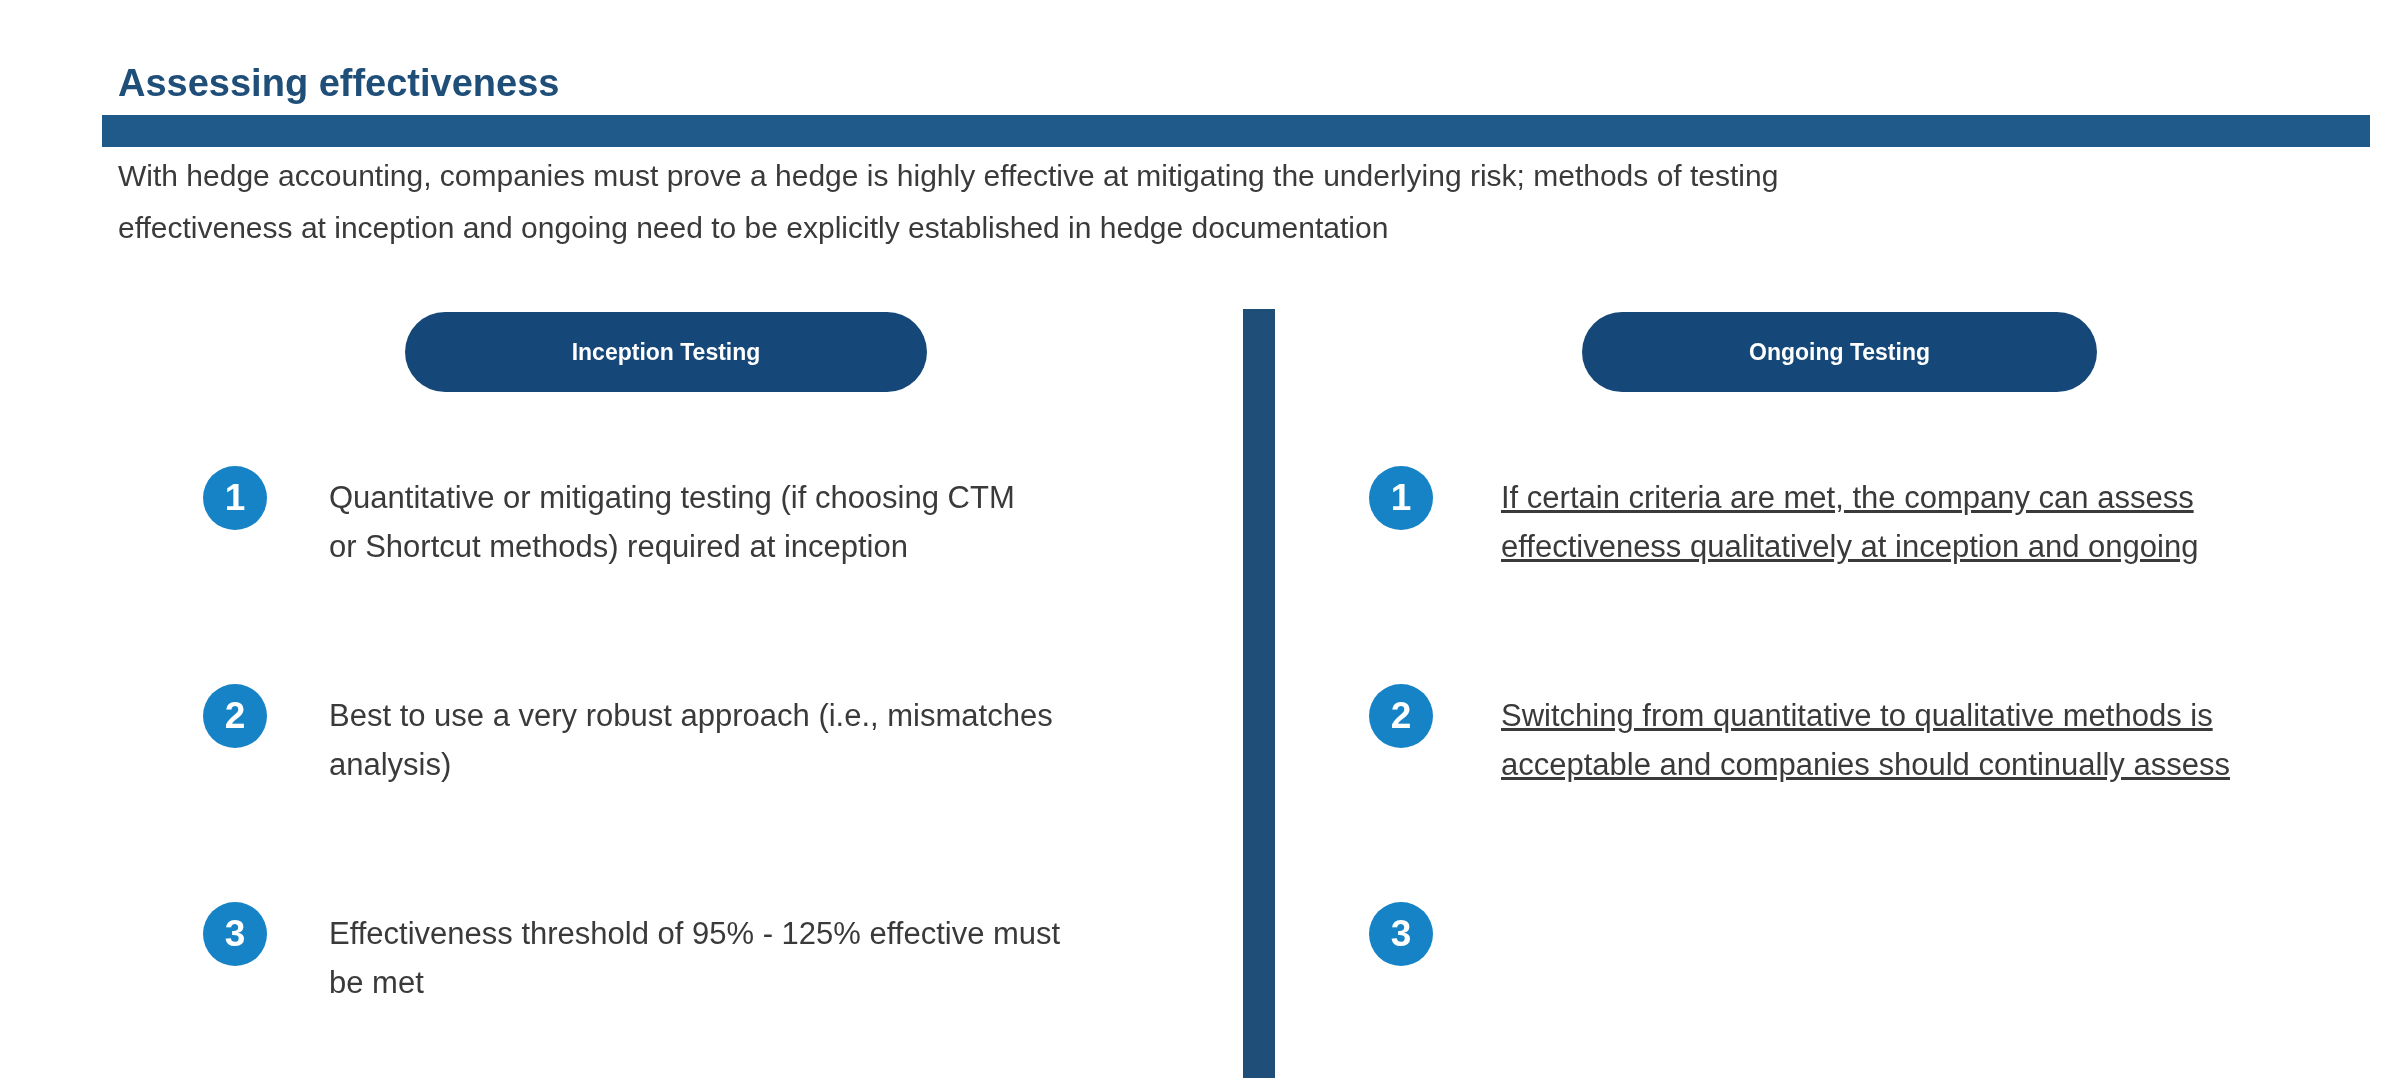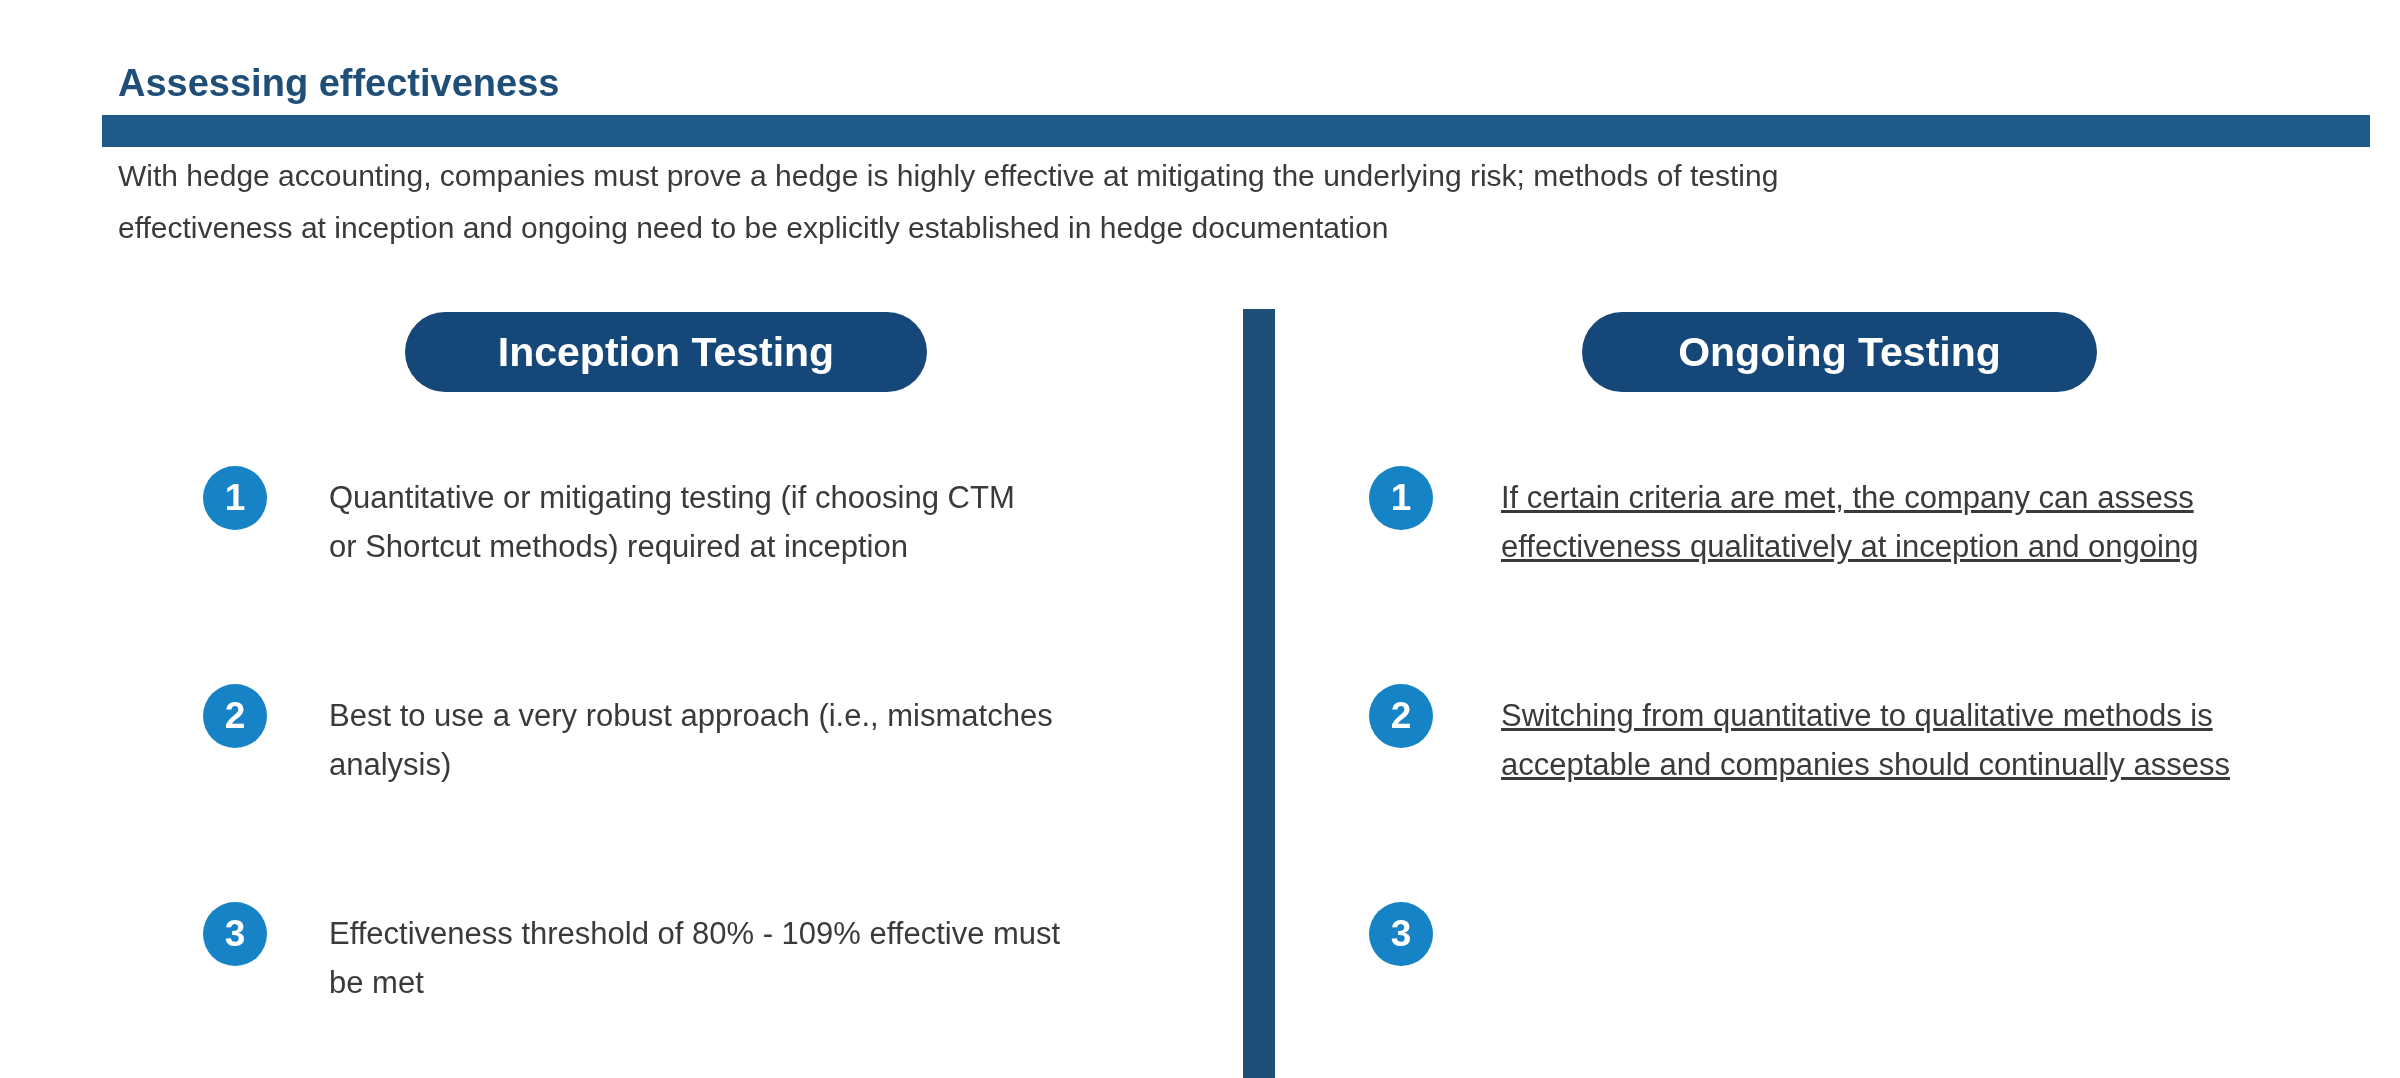--- a/index.html
+++ b/index.html
@@ -51,21 +51,21 @@
     height: 774px;
     background: var(--navy, #1F4E79);
   }
   .pill {
     position: absolute;
     top: 280px;
     height: 80px;
     border-radius: 40px;
     background: var(--pill, #154879);
     color: #ffffff;
-    font-size: 41px;
+    font-size: 23px;
     font-weight: bold;
     display: flex;
     align-items: center;
     justify-content: center;
   }
   .pill-left  { left: 373px;  width: 522px; }
   .pill-right { left: 1550px; width: 515px; }
   .item {
     position: absolute;
     display: flex;
@@ -128,21 +128,21 @@
     <div class="item-text">Quantitative or mitigating testing (if choosing CTM
 or Shortcut methods) required at inception</div>
   </div>
   <div class="item item-l item-l2">
     <div class="badge">2</div>
     <div class="item-text">Best to use a very robust approach (i.e., mismatches
 analysis)</div>
   </div>
   <div class="item item-l item-l3">
     <div class="badge">3</div>
-    <div class="item-text">Effectiveness threshold of 80% - 109% effective must
+    <div class="item-text">Effectiveness threshold of 95% - 125% effective must
 be met</div>
   </div>
 
   <div class="item item-r item-r1">
     <div class="badge">1</div>
     <div class="item-text">If certain criteria are met, the company can assess
 effectiveness qualitatively at inception and ongoing</div>
   </div>
   <div class="item item-r item-r2">
     <div class="badge">2</div>

